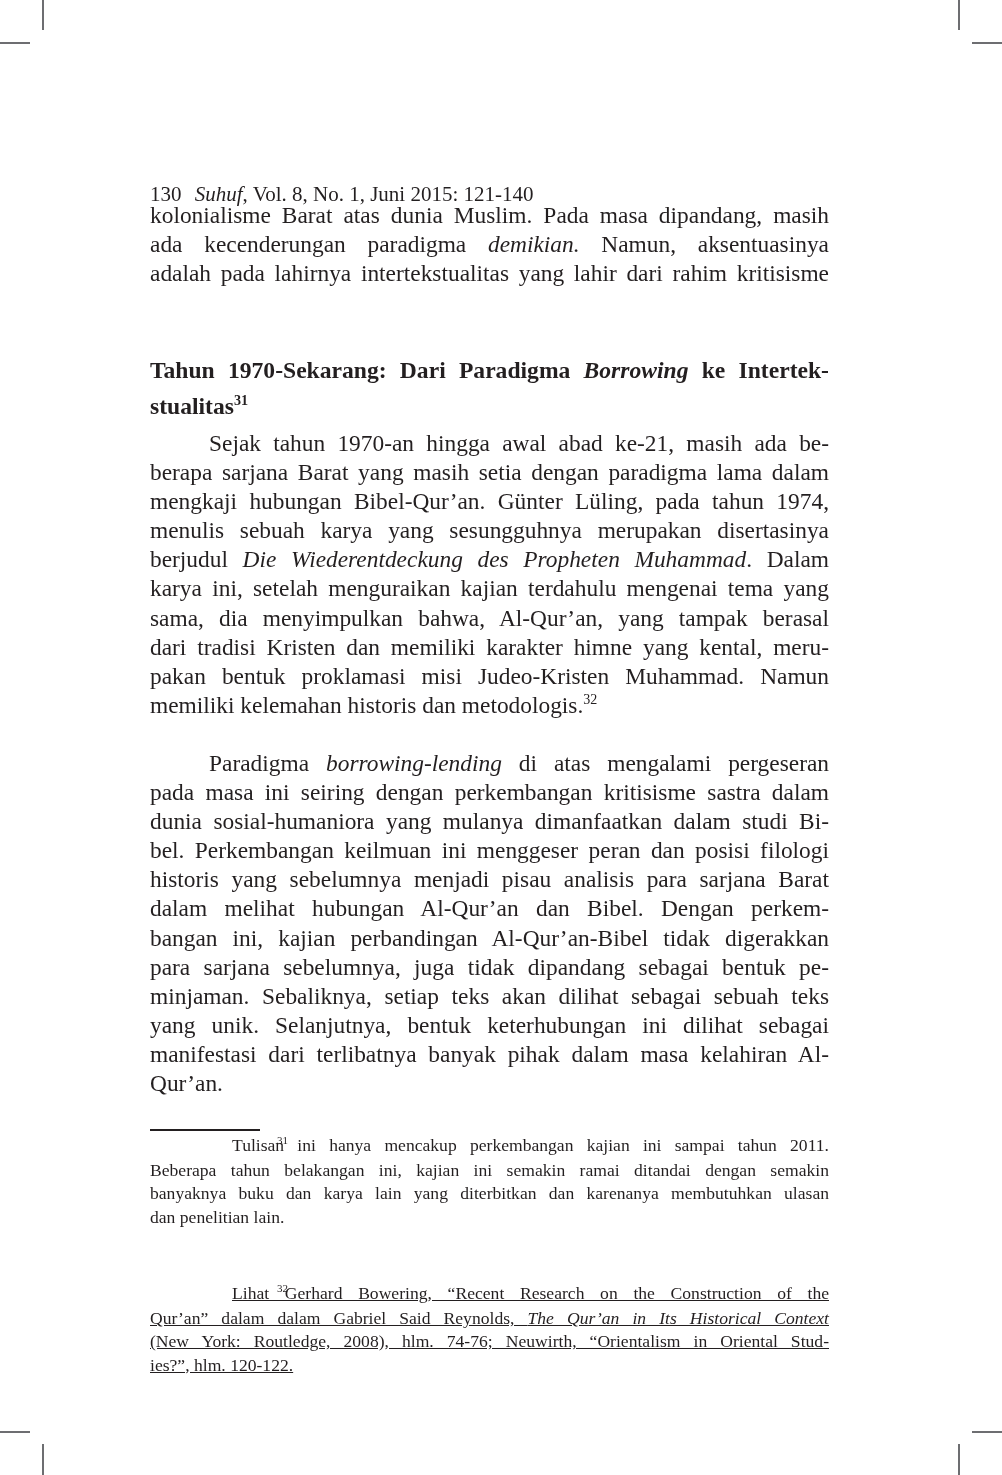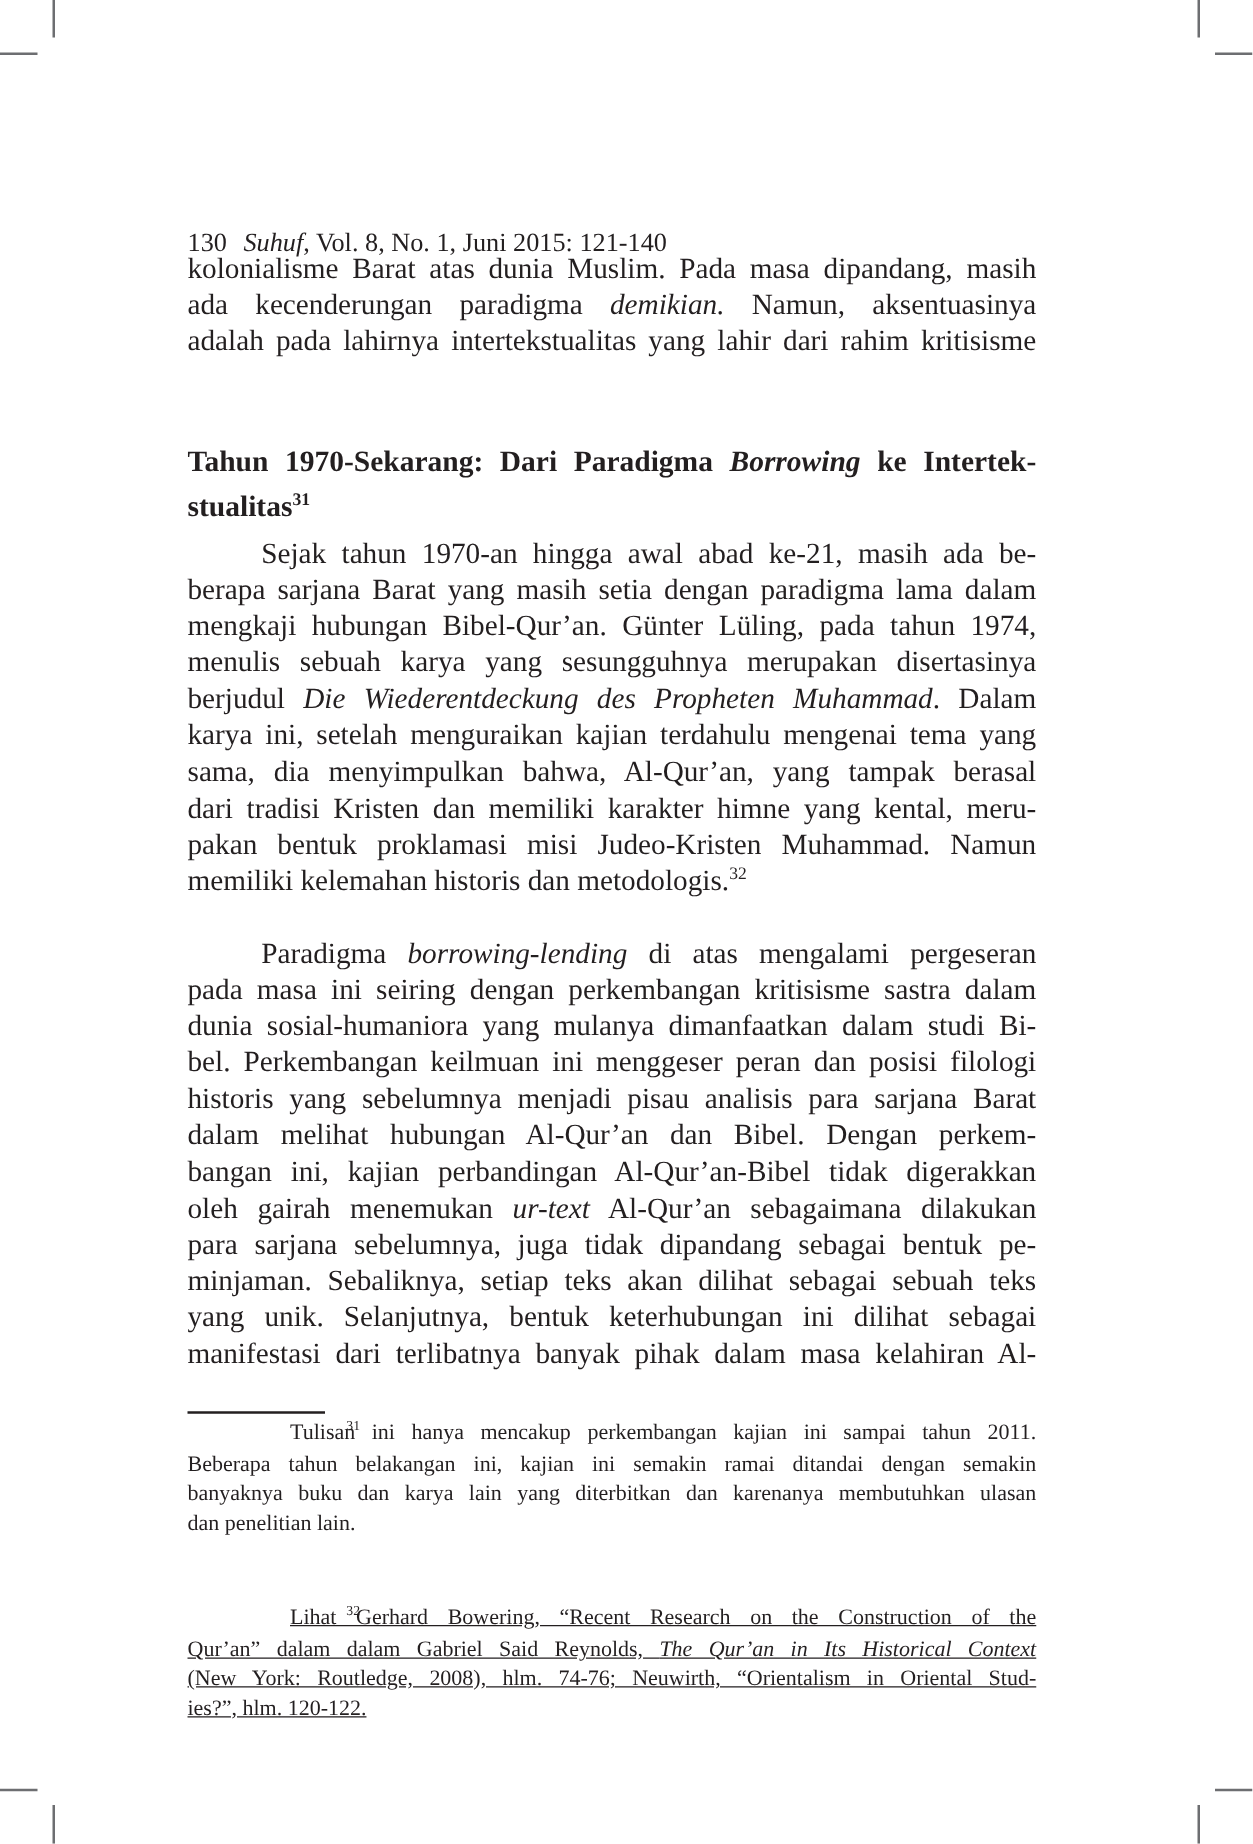--- a/index.html
+++ b/index.html
@@ -63,25 +63,25 @@
 </div>
 
 <div class="body-text" style="top:749px;">
   <span class="line indent"><span>Paradigma </span><i>borrowing-lending</i><span> di atas mengalami pergeseran</span></span>
   <span class="line">pada masa ini seiring dengan perkembangan kritisisme sastra dalam</span>
   <span class="line">dunia sosial-humaniora yang mulanya dimanfaatkan dalam studi Bi-</span>
   <span class="line">bel. Perkembangan keilmuan ini menggeser peran dan posisi filologi</span>
   <span class="line">historis yang sebelumnya menjadi pisau analisis para sarjana Barat</span>
   <span class="line">dalam melihat hubungan Al-Qur’an dan Bibel. Dengan perkem-</span>
   <span class="line">bangan ini, kajian perbandingan Al-Qur’an-Bibel tidak digerakkan</span>
-  <span class="line"><span>oleh gairah menemukan </span><i>ur-text</i><span> Al-Qur’an sebagaimana dilakukan</span></span>
   <span class="line">para sarjana sebelumnya, juga tidak dipandang sebagai bentuk pe-</span>
   <span class="line">minjaman. Sebaliknya, setiap teks akan dilihat sebagai sebuah teks</span>
   <span class="line">yang unik. Selanjutnya, bentuk keterhubungan ini dilihat sebagai</span>
   <span class="line">manifestasi dari terlibatnya banyak pihak dalam masa kelahiran Al-</span>
+  <span class="line last">Qur’an.</span>
 </div>
 
 <div class="rule"></div>
 
 <div class="fn" style="top:1134px;">
   <span class="line firstline"><span class="mark">31</span><span>Tulisan ini hanya mencakup perkembangan kajian ini sampai tahun 2011.</span></span>
   <span class="line">Beberapa tahun belakangan ini, kajian ini semakin ramai ditandai dengan semakin</span>
   <span class="line">banyaknya buku dan karya lain yang diterbitkan dan karenanya membutuhkan ulasan</span>
   <span class="line last">dan penelitian lain.</span>
 </div>

